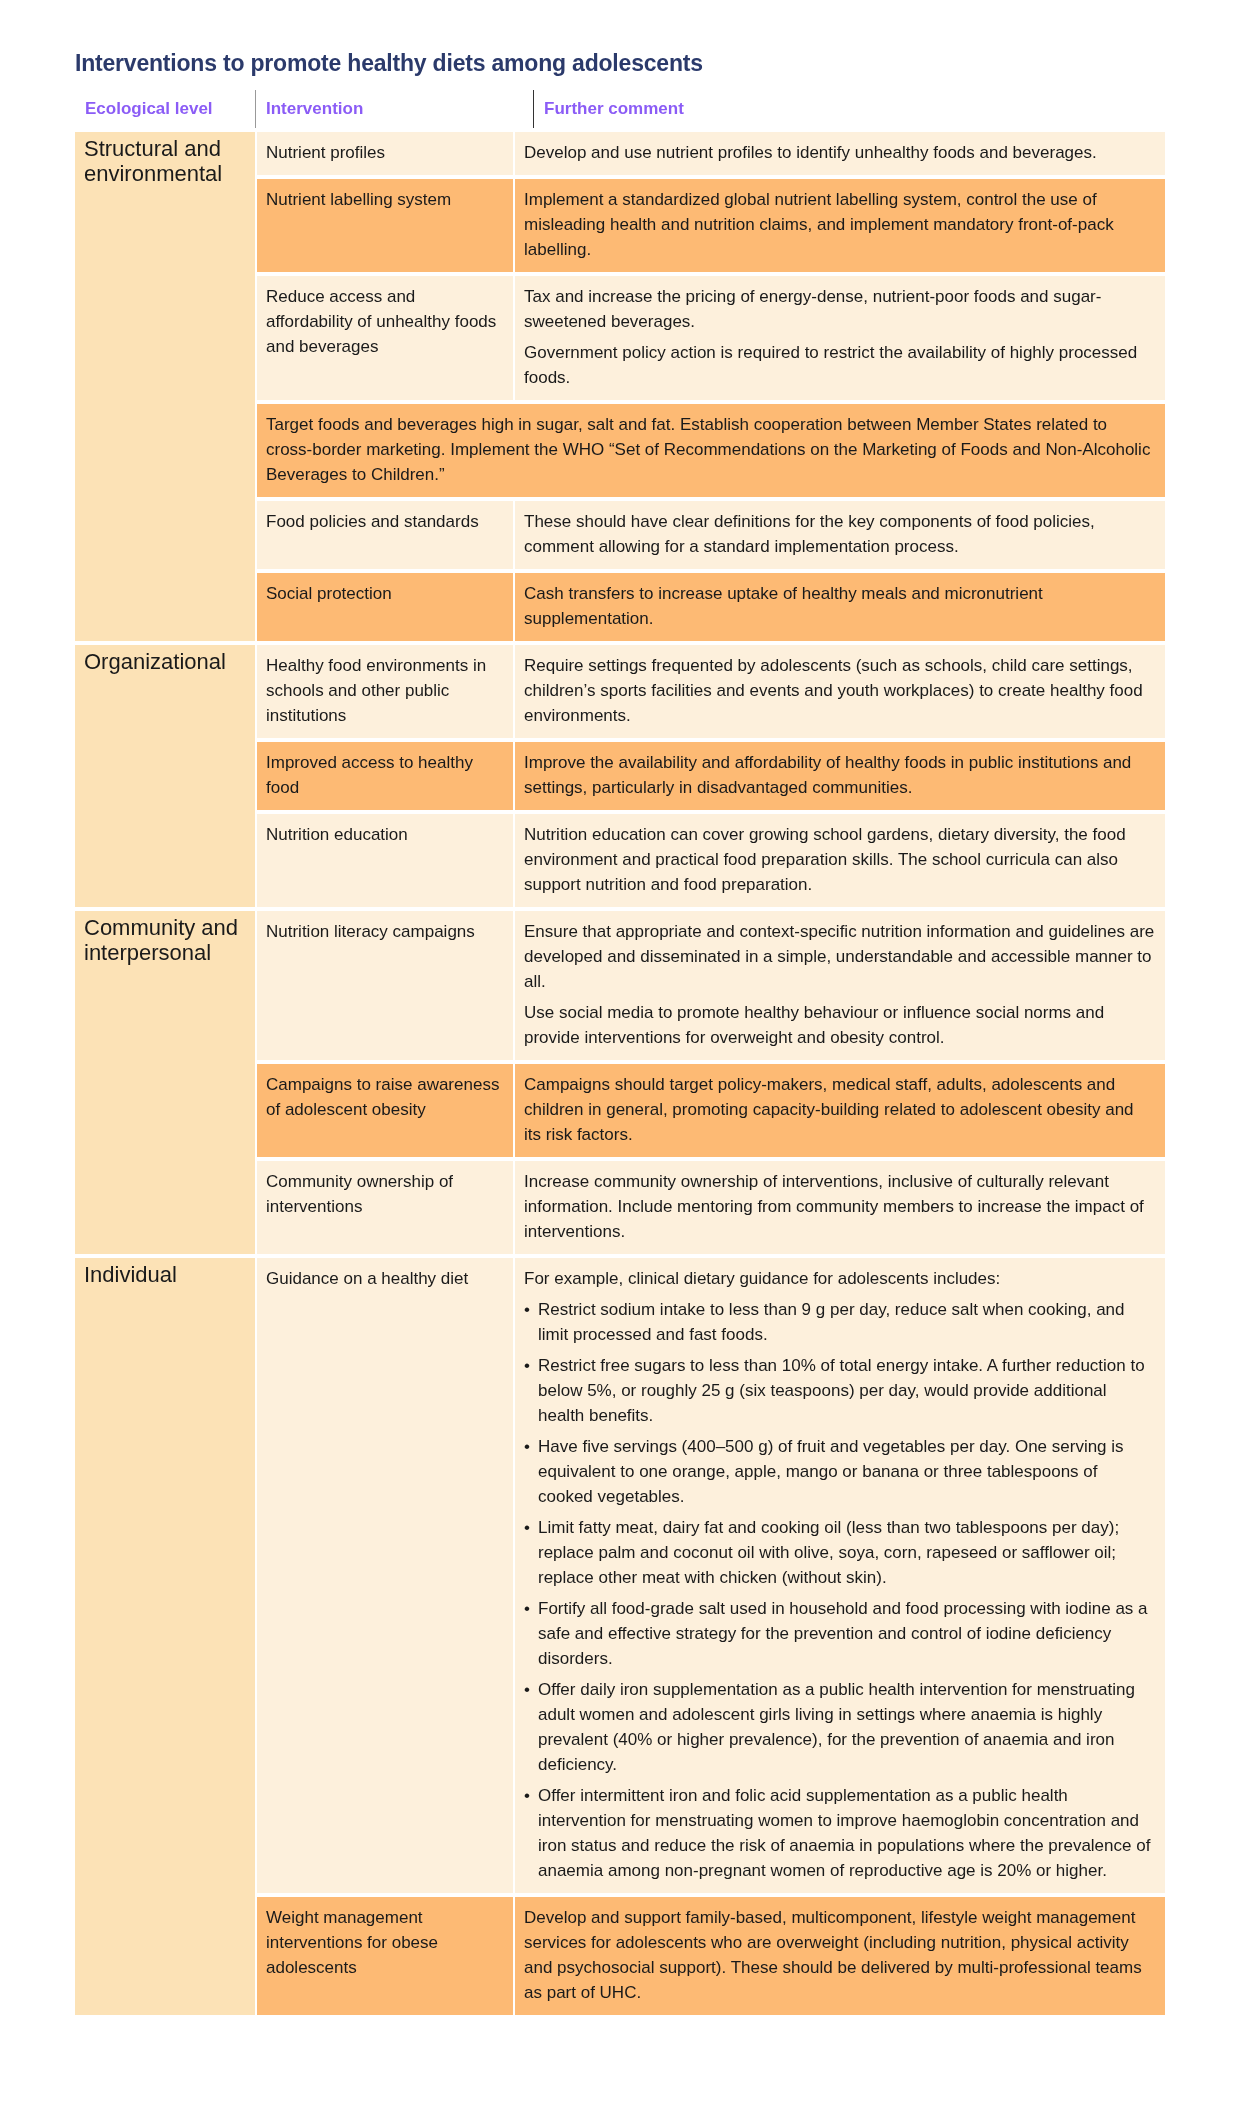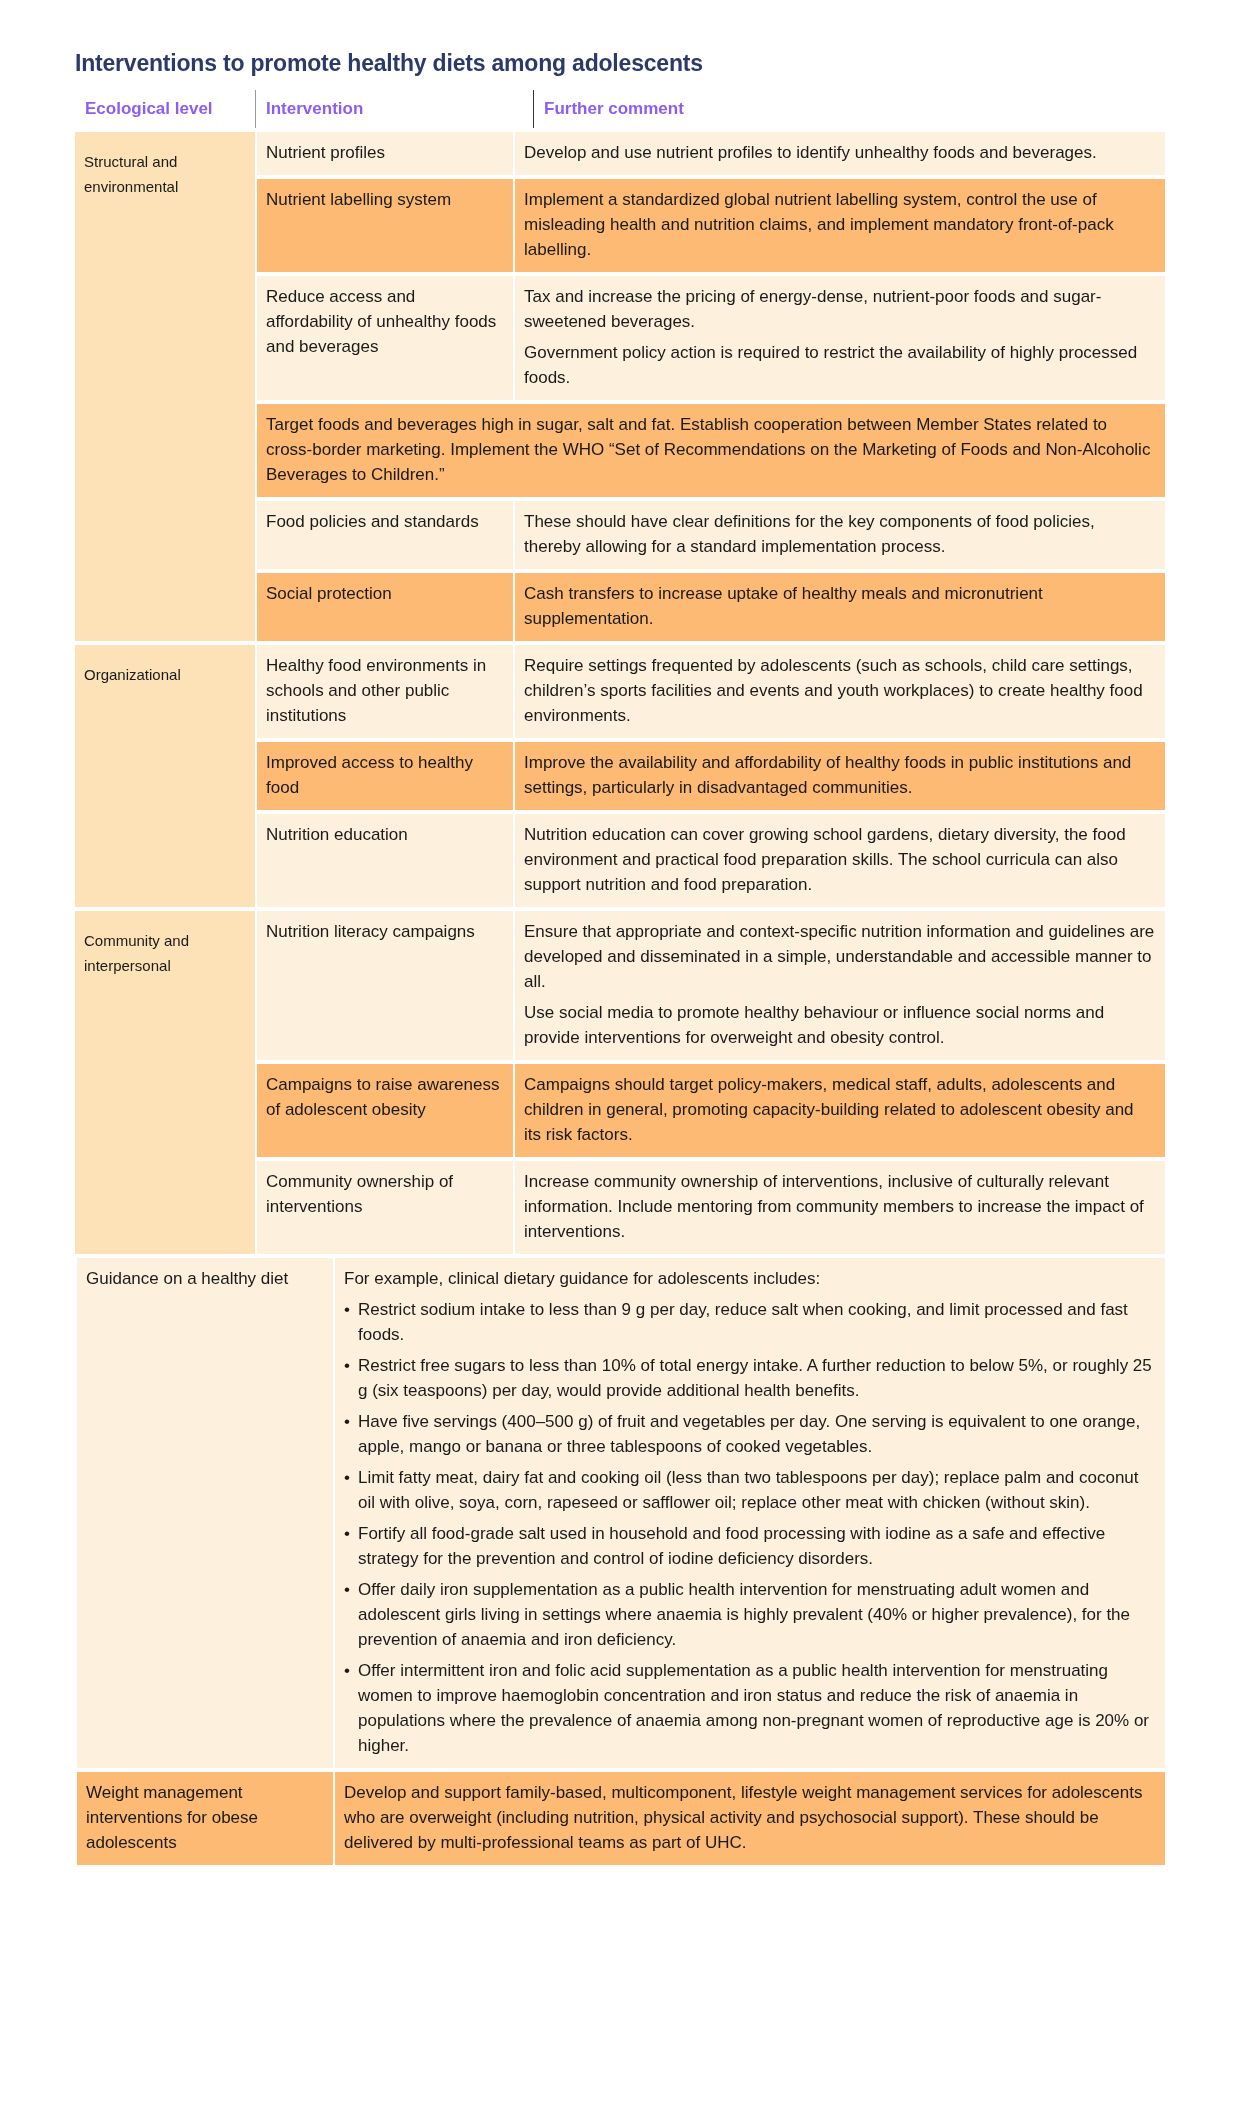--- a/index.html
+++ b/index.html
@@ -48,22 +48,22 @@
     .hcell.c3 { width: 632px; border-left: 1.5px solid #333; }
 
     .group {
       display: flex;
       margin-bottom: 4px;
     }
     .level {
       width: 180px;
       background: #fce2b6;
       box-sizing: border-box;
-      padding: 17px 8px 8px 9px;
-      font-size: 15px;
+      padding: 4px 8px 8px 9px;
+      font-size: 22px;
       line-height: 25px;
       flex-shrink: 0;
     }
     .rows {
       flex: 1;
       display: flex;
       flex-direction: column;
       margin-left: 2px;
     }
     .row {
@@ -136,21 +136,21 @@
             </div>
           </div>
           <div class="row shade-b">
             <div class="cell comm">
               <p class="para">Target foods and beverages high in sugar, salt and fat. Establish cooperation between Member States related to cross-border marketing. Implement the WHO “Set of Recommendations on the Marketing of Foods and Non-Alcoholic Beverages to Children.”</p>
             </div>
           </div>
           <div class="row shade-a">
             <div class="cell intv">Food policies and standards</div>
             <div class="cell comm">
-              <p class="para">These should have clear definitions for the key components of food policies, thereby allowing for a standard implementation process.</p>
+              <p class="para">These should have clear definitions for the key components of food policies, comment allowing for a standard implementation process.</p>
             </div>
           </div>
           <div class="row shade-b">
             <div class="cell intv">Social protection</div>
             <div class="cell comm">
               <p class="para">Cash transfers to increase uptake of healthy meals and micronutrient supplementation.</p>
             </div>
           </div>
         </div>
       </div>
@@ -195,20 +195,21 @@
           </div>
           <div class="row shade-a">
             <div class="cell intv">Community ownership of interventions</div>
             <div class="cell comm">
               <p class="para">Increase community ownership of interventions, inclusive of culturally relevant information. Include mentoring from community members to increase the impact of interventions.</p>
             </div>
           </div>
         </div>
       </div>
       <div class="group">
+        <div class="level">Individual</div>
         <div class="rows">
           <div class="row shade-a">
             <div class="cell intv">Guidance on a healthy diet</div>
             <div class="cell comm">
               <p class="para">For example, clinical dietary guidance for adolescents includes:</p>
               <ul class="bullets">
                 <li><span class="bullet-dot">•</span><span>Restrict sodium intake to less than 9 g per day, reduce salt when cooking, and limit processed and fast foods.</span></li>
                 <li><span class="bullet-dot">•</span><span>Restrict free sugars to less than 10% of total energy intake. A further reduction to below 5%, or roughly 25 g (six teaspoons) per day, would provide additional health benefits.</span></li>
                 <li><span class="bullet-dot">•</span><span>Have five servings (400–500 g) of fruit and vegetables per day. One serving is equivalent to one orange, apple, mango or banana or three tablespoons of cooked vegetables.</span></li>
                 <li><span class="bullet-dot">•</span><span>Limit fatty meat, dairy fat and cooking oil (less than two tablespoons per day); replace palm and coconut oil with olive, soya, corn, rapeseed or safflower oil; replace other meat with chicken (without skin).</span></li>

